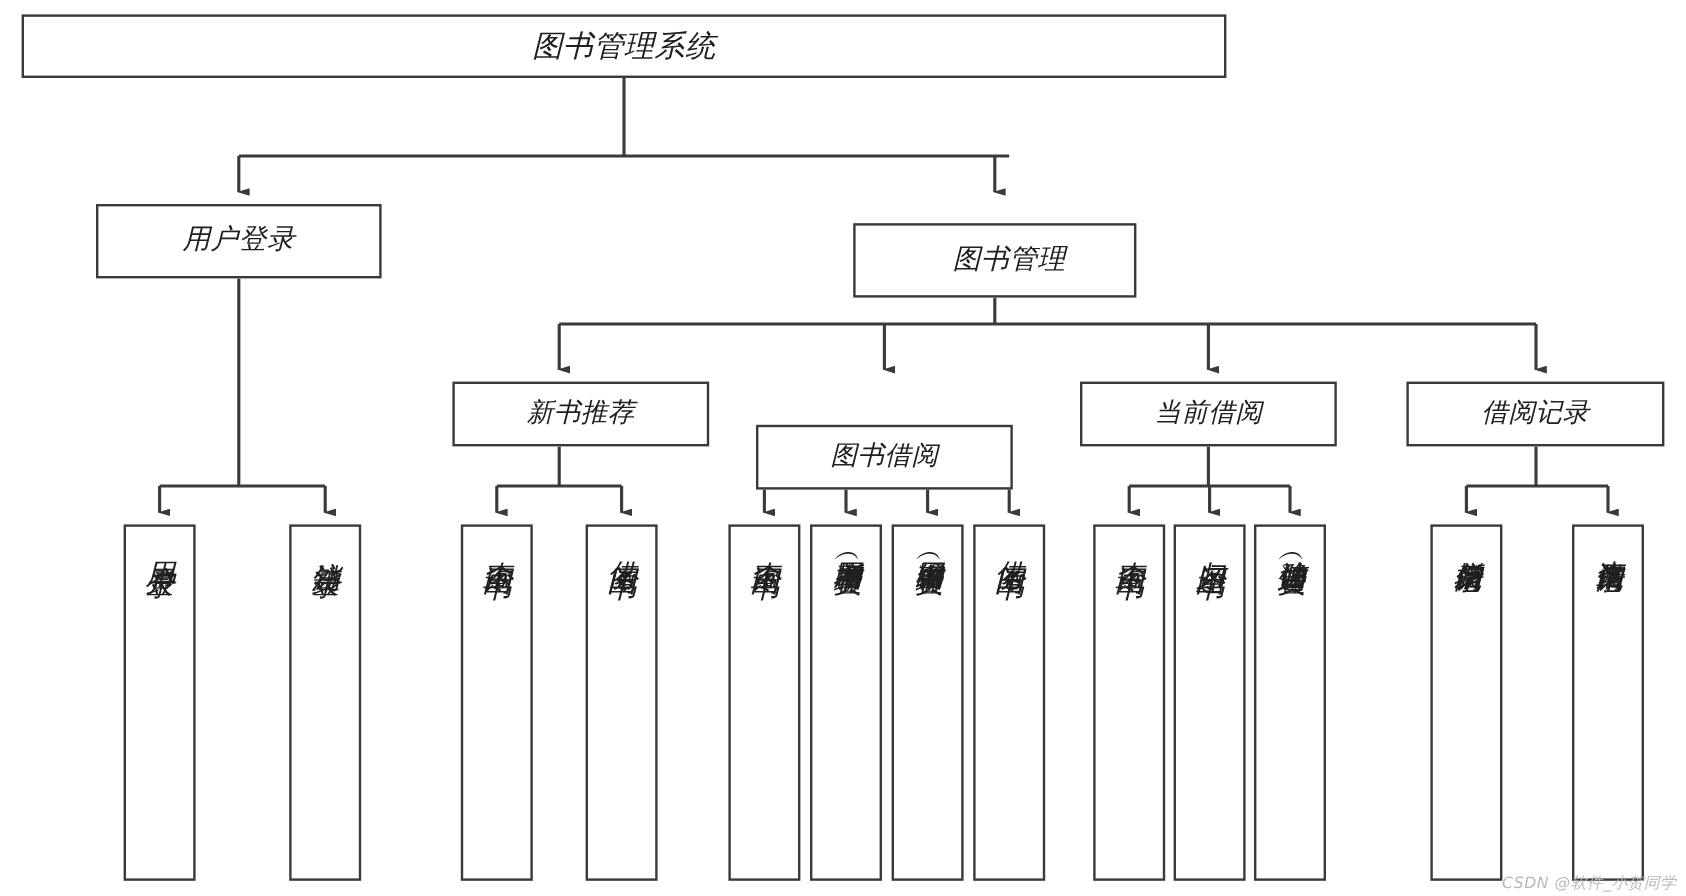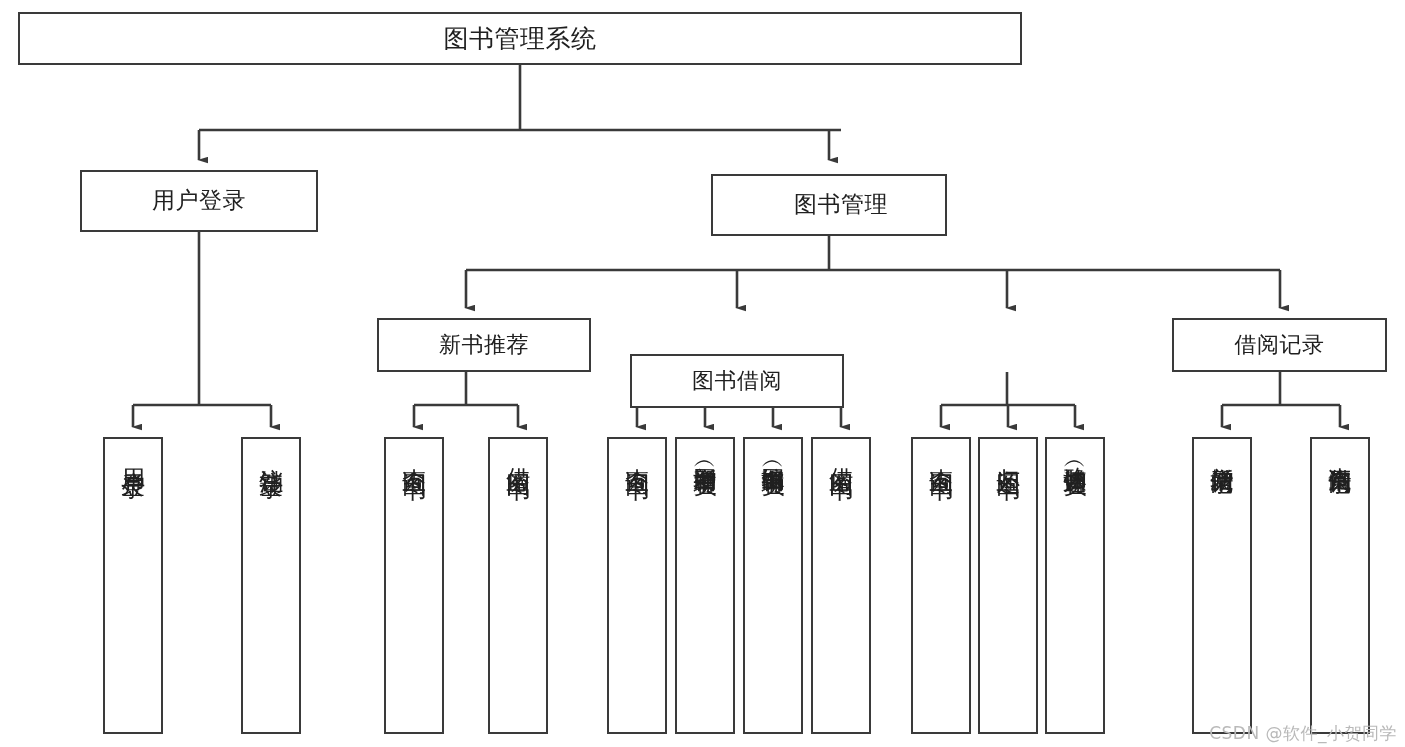--- a/index.html
+++ b/index.html
@@ -3,21 +3,21 @@
 <meta charset="utf-8">
 <title>图书管理系统 功能结构图</title>
 <style>
   html,body{margin:0;padding:0;}
   body{
     width:1405px;height:747px;
     background:#ffffff;
     font-family:"DejaVu Sans","Liberation Sans",sans-serif;
     overflow:hidden;
   }
-  #stage{position:relative;width:1405px;height:747px;background:#fff;}
+  #stage{position:relative;width:1405px;height:747px;background:#fff;font-style:italic;}
   svg.lines{position:absolute;left:0;top:0;width:1405px;height:747px;pointer-events:none;}
 
   .node{
     position:absolute;
     box-sizing:border-box;
     background:#ffffff;
     border:2.5px solid #3a3a3a;
     display:flex;
     align-items:center;
     justify-content:center;
@@ -45,21 +45,21 @@
     font-size:24px;
     line-height:1.18;
     letter-spacing:3px;
     white-space:nowrap;
   }
   .leaf.tall .lbl{font-size:23px;letter-spacing:1px;}
 
   .watermark{
     position:absolute;
     right:8px;bottom:2px;
-    font-size:17px;
+    font-size:13px;
     color:#b9b9b9;
     letter-spacing:0.5px;
     white-space:nowrap;
     font-family:"DejaVu Sans","Liberation Sans",sans-serif;
   }
 </style>
 </head>
 <body>
 
 <div id="stage">
@@ -114,29 +114,32 @@
     </g>
   </svg>
 
   <div class="node root" style="left:18px;top:12px;width:1004px;height:53px;">
     <span class="lbl">图书管理系统</span>
   </div>
 
   <div class="node lvl1" style="left:80px;top:170px;width:238px;height:62px;">
     <span class="lbl">用户登录</span>
   </div>
-  <div class="node lvl1" style="left:711px;top:174px;width:236px;height:62px;padding-left:24px;">
+  <div class="node lvl1" style="left:711px;top:186px;width:236px;height:62px;padding-left:24px;">
     <span class="lbl">图书管理</span>
   </div>
 
   <div class="node lvl2" style="left:377px;top:318px;width:214px;height:54px;">
     <span class="lbl">新书推荐</span>
   </div>
   <div class="node lvl2" style="left:630px;top:318px;width:214px;height:54px;margin-top:36px;">
     <span class="lbl">图书借阅</span>
+  </div>
+  <div class="node lvl2" style="left:900px;top:318px;width:214px;height:54px;">
+    <span class="lbl">当前借阅</span>
   </div>
   <div class="node lvl2" style="left:1172px;top:318px;width:215px;height:54px;">
     <span class="lbl">借阅记录</span>
   </div>
 
   <div class="node leaf" style="left:103px;top:437px;width:60px;height:297px;">
     <span class="lbl">用户登录</span>
   </div>
   <div class="node leaf" style="left:241px;top:437px;width:60px;height:297px;">
     <span class="lbl">注销登录</span>

